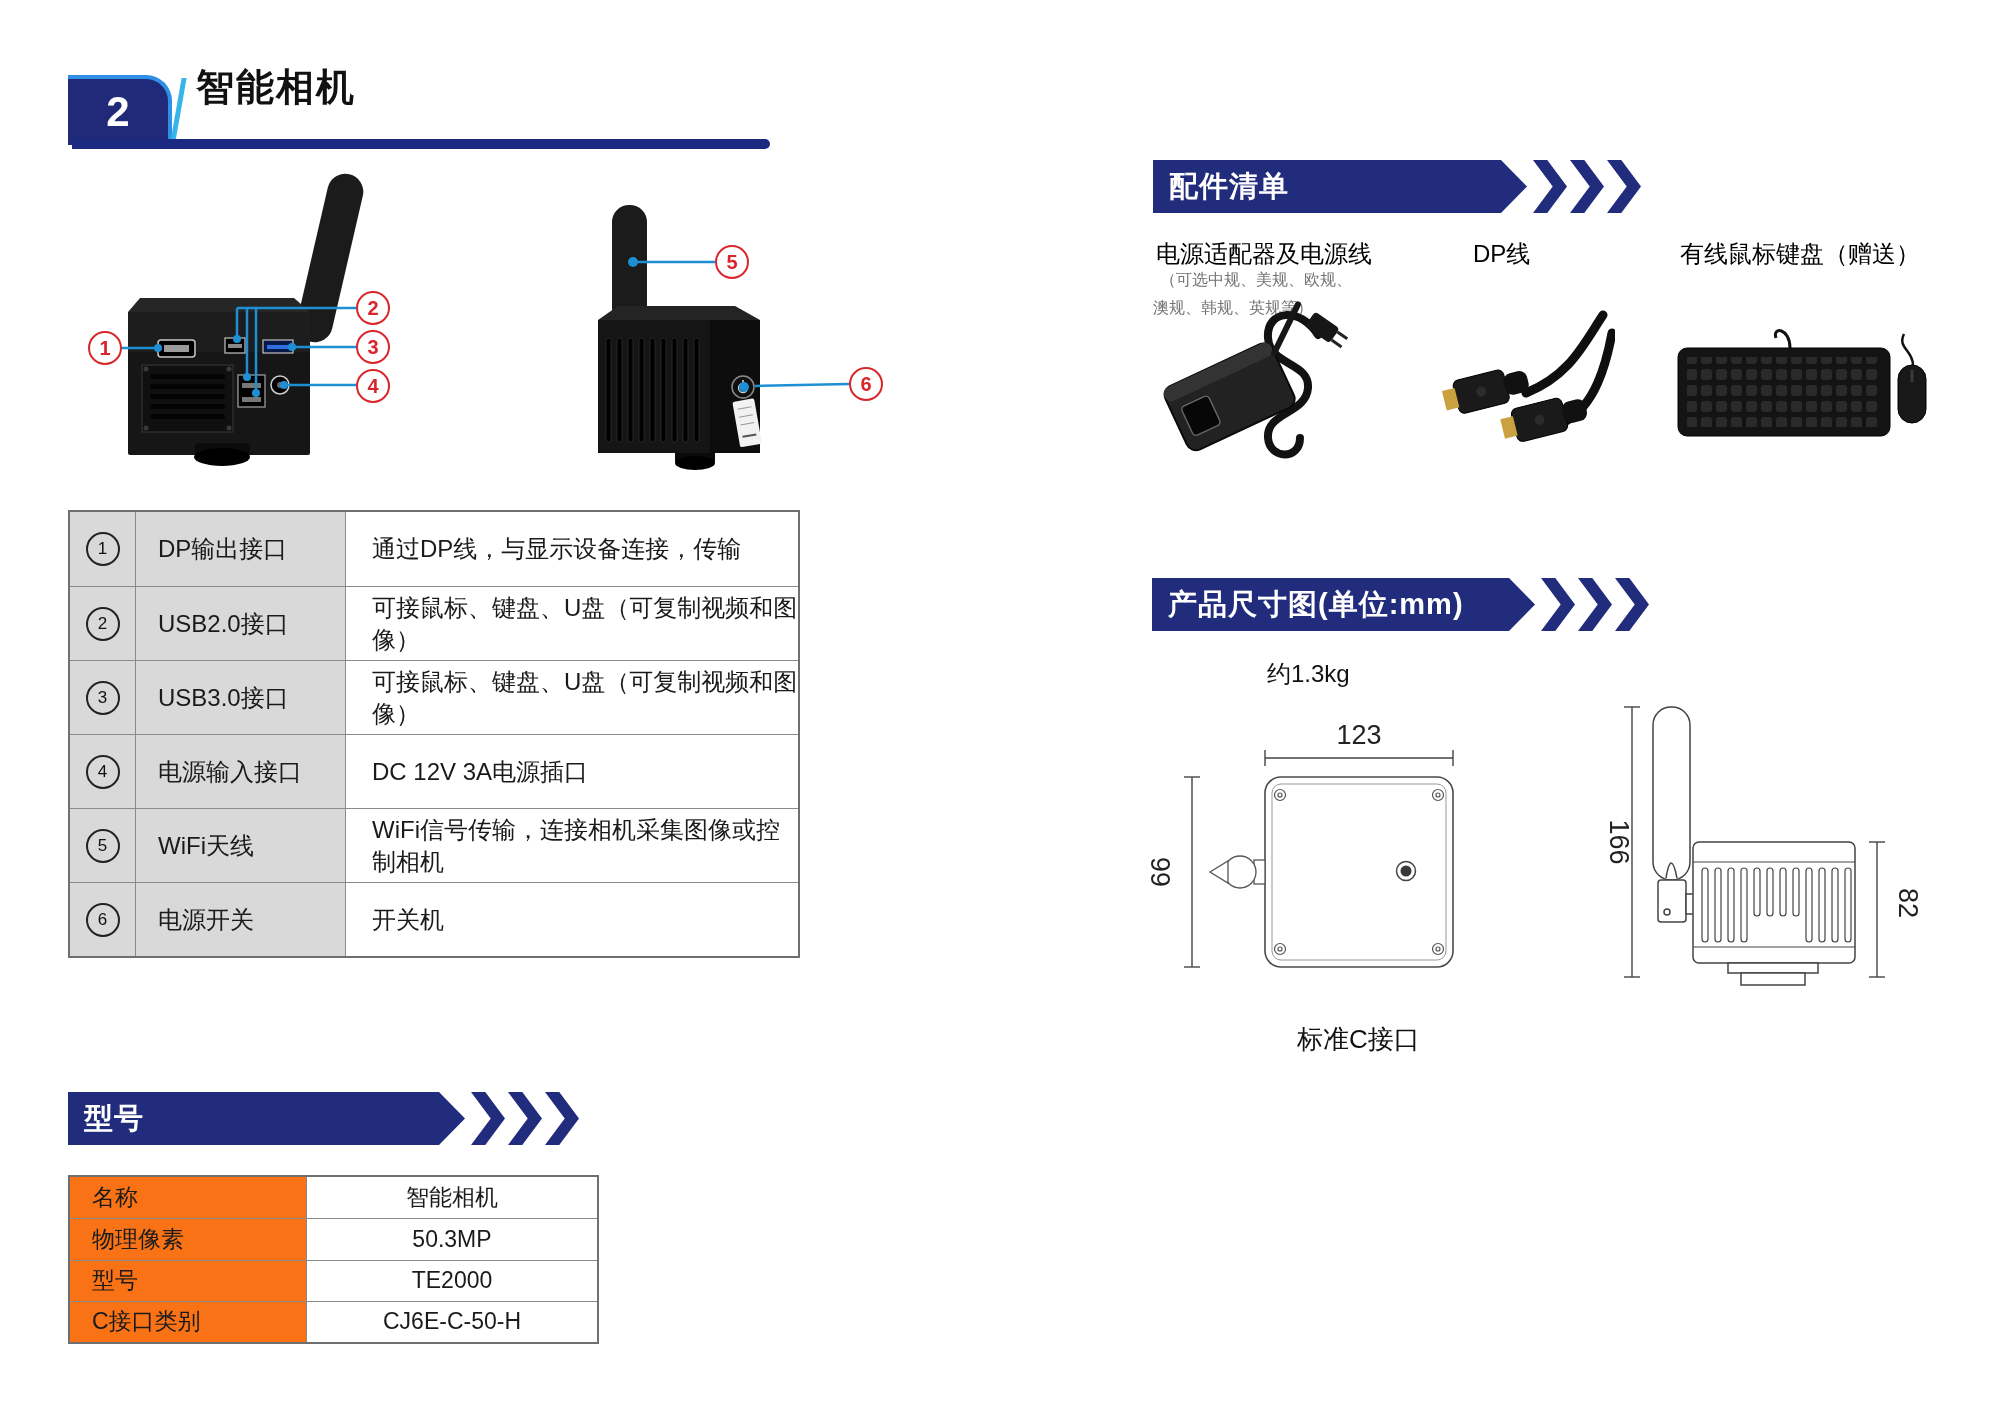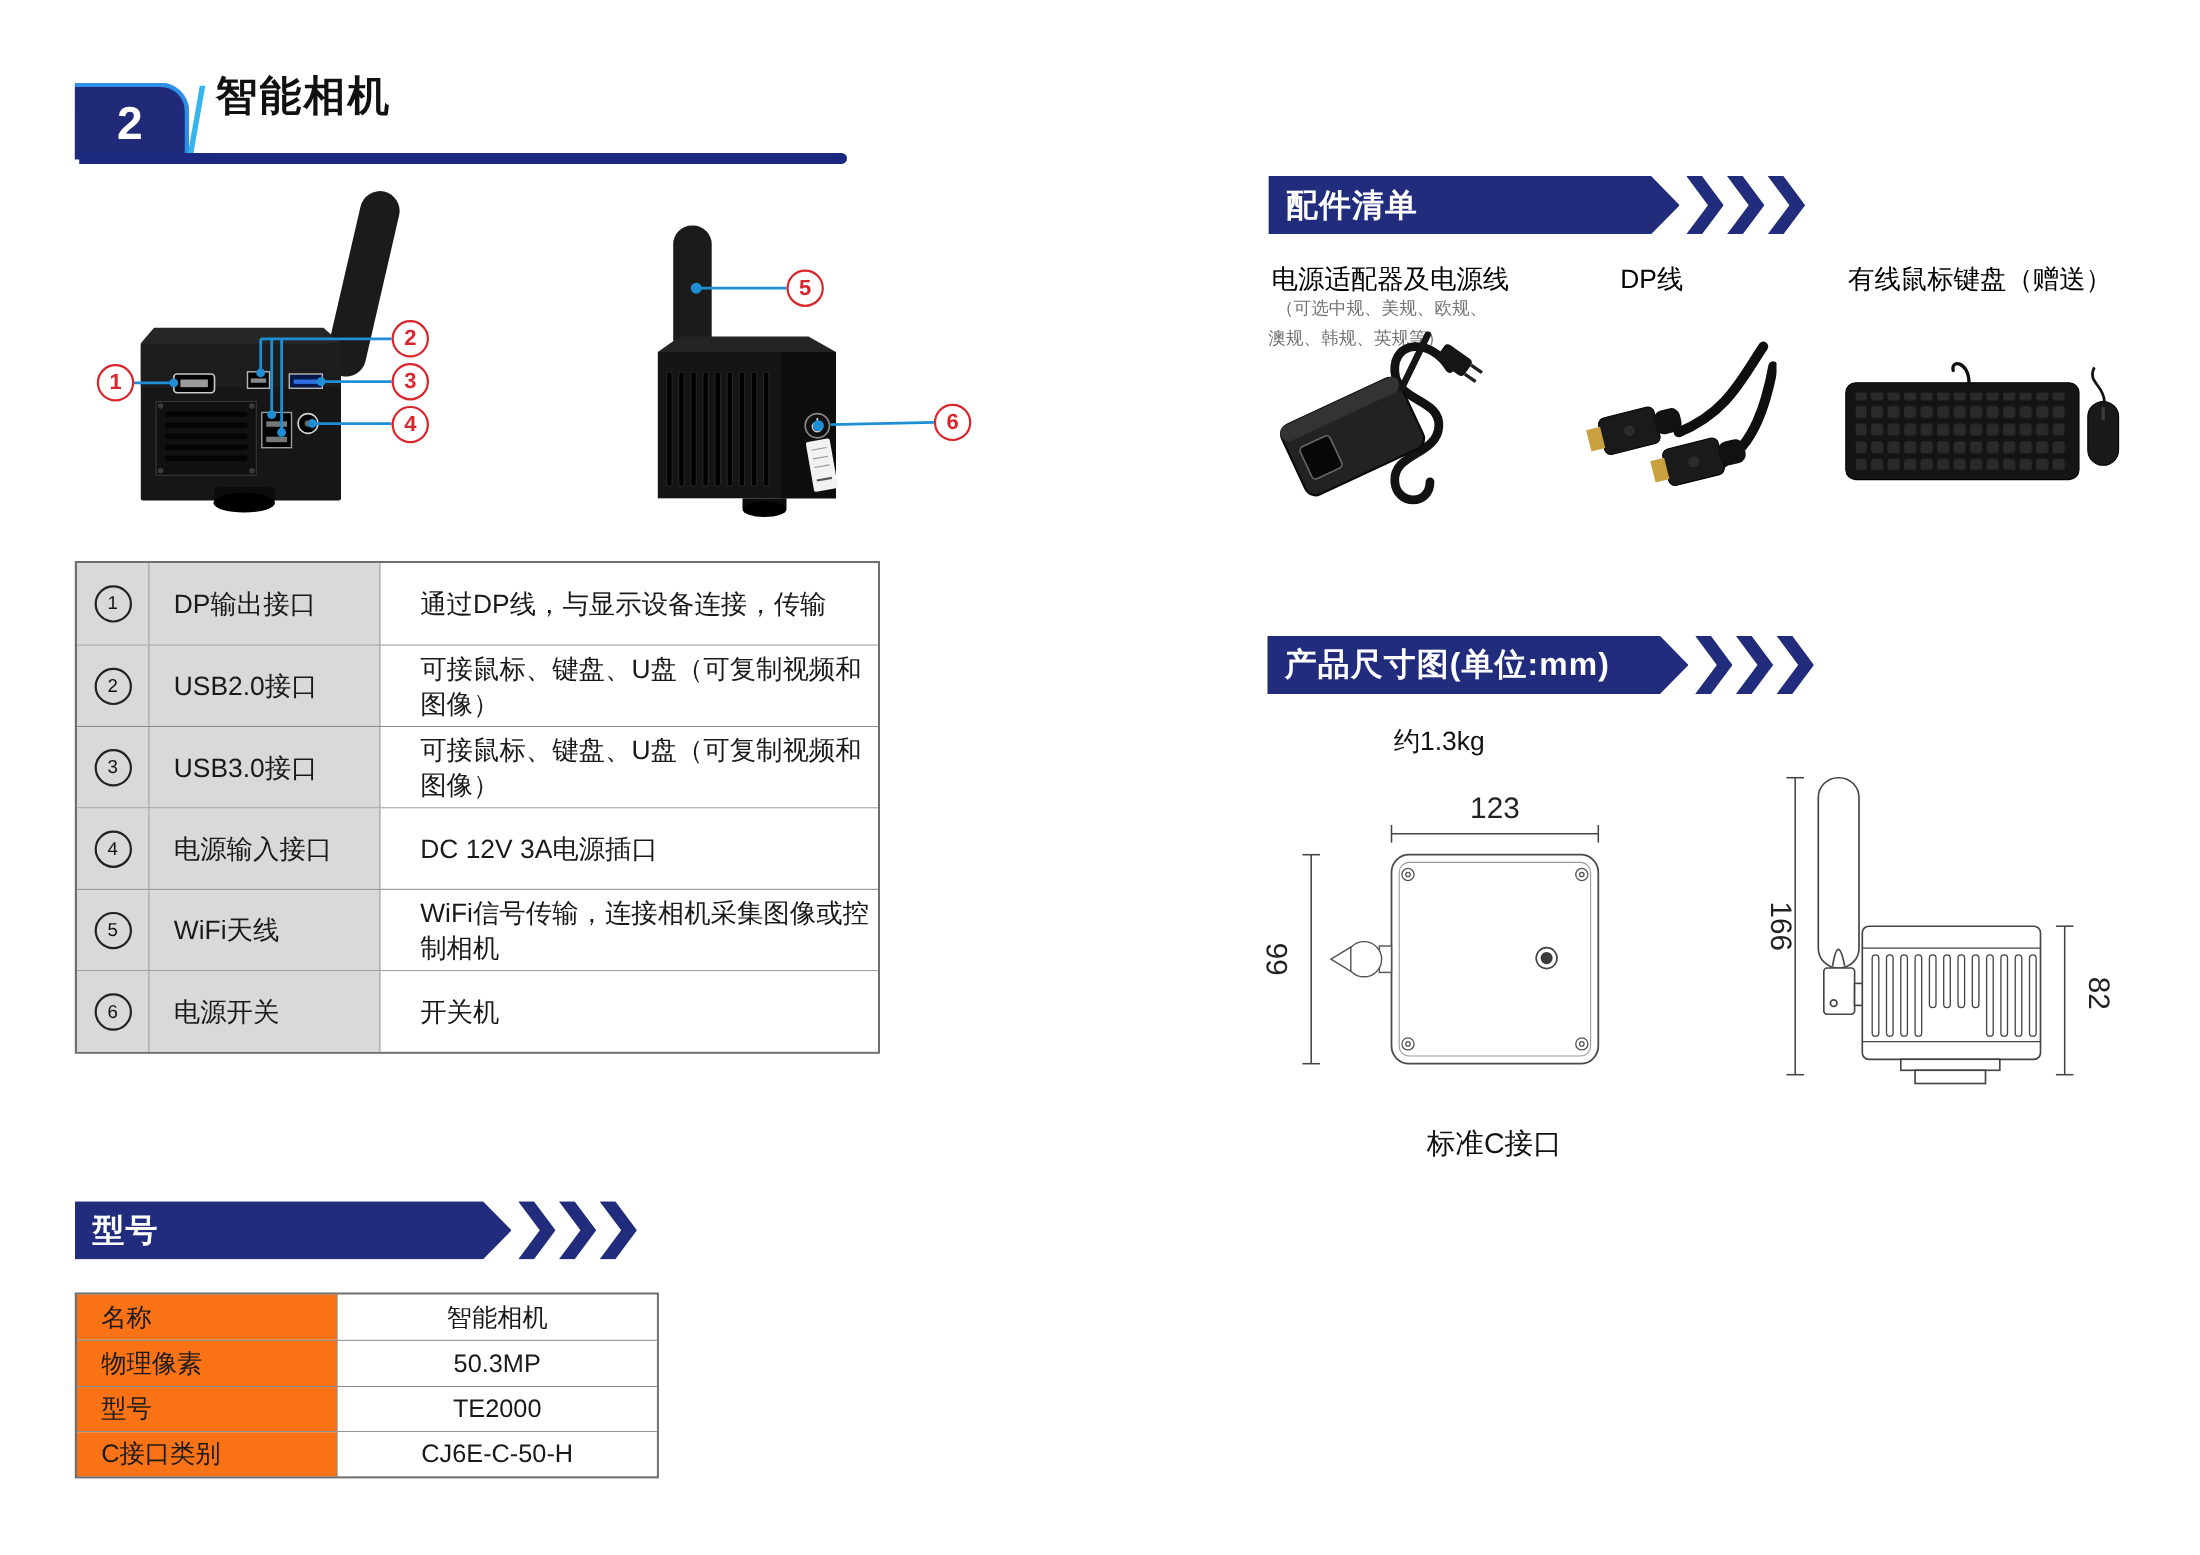--- a/index.html
+++ b/index.html
@@ -19,21 +19,21 @@
   .chev{position:absolute;width:34px;height:53px;background:#222c7d;
         clip-path:polygon(0 0,42% 0,100% 50%,42% 100%,0 100%,58% 50%);}
   
   .ptable{position:absolute;left:68px;top:510px;width:732px;height:448px;border:2px solid #6f6f6f;
           box-sizing:border-box;display:grid;grid-template-rows:repeat(6,1fr);background:#fff;}
   .prow{display:grid;grid-template-columns:66px 210px 1fr;border-top:1px solid #8a8a8a;}
   .prow:first-child{border-top:none;}
   .pc{display:flex;align-items:center;font-size:24px;}
   .pc.num{background:#d9d9d9;justify-content:center;border-right:1px solid #8a8a8a;}
   .pc.pname{background:#d9d9d9;padding-left:22px;border-right:1px solid #8a8a8a;}
-  .pc.pdesc{background:#fff;padding-left:36px;}
+  .pc.pdesc{background:#fff;padding-left:26px;}
   .cnum{width:30px;height:30px;border:2px solid #222;border-radius:50%;display:flex;align-items:center;
         justify-content:center;font-size:17px;color:#111;background:transparent;}
   
   .mtable{position:absolute;left:68px;top:1175px;width:531px;height:169px;border:2px solid #6f6f6f;
           box-sizing:border-box;display:grid;grid-template-rows:repeat(4,1fr);background:#fff;}
   .mrow{display:grid;grid-template-columns:237px 1fr;border-top:1px solid #8a8a8a;}
   .mrow:first-child{border-top:none;}
   .mc{display:flex;align-items:center;font-size:23px;}
   .mc.lab{background:#f97316;padding-left:22px;border-right:1px solid #8a8a8a;}
   .mc.val{justify-content:center;background:#fff;}

